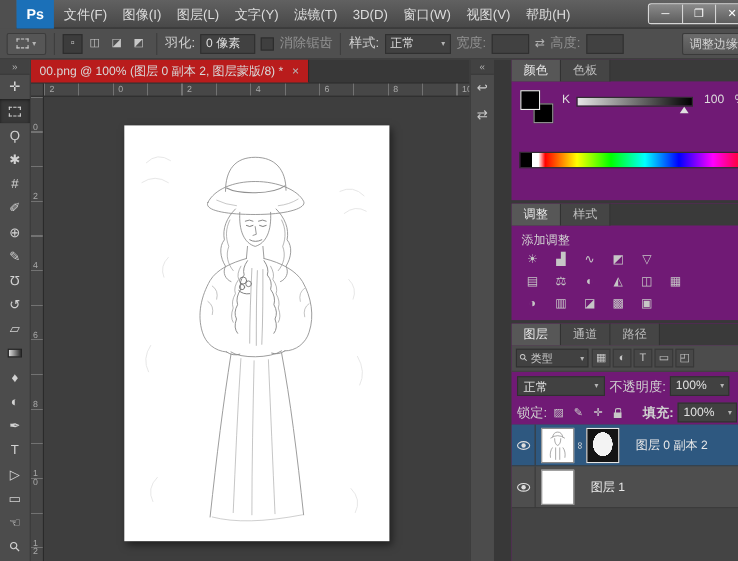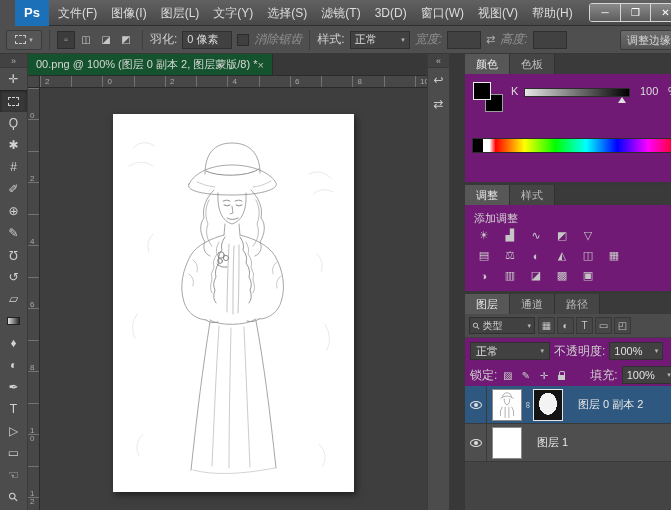--- a/index.html
+++ b/index.html
@@ -17,42 +17,42 @@
 
 
 .optionsbar{position:absolute;left:0;top:26px;width:671px;height:28px;background:#4f4f4f;border-bottom:1px solid #383838;display:flex;align-items:center;gap:5px;padding-left:6px;overflow:hidden;z-index:4;}
 .tool-preset{width:36px;height:20px;background:#565656;border:1px solid #3c3c3c;border-radius:2px;display:flex;align-items:center;justify-content:center;gap:3px;}
 .mini-dashed{width:11px;height:9px;border:1px dashed #c9c9c9;}
 .dd{font-size:7px;color:#b5b5b5;}
 .vsep{width:1px;height:20px;background:#3e3e3e;margin:0 2px;}
 .mode-btn{width:18px;height:18px;display:flex;align-items:center;justify-content:center;color:#c8c8c8;font-size:10px;border:1px solid transparent;}
 .mode-btn.active{background:#3c3c3c;border-color:#2c2c2c;}
 .opt-label{color:#cfcfcf;font-size:12px;white-space:nowrap;}
-.opt-label.disabled{color:#919191;font-style:italic;}
+.opt-label.disabled{color:#919191;}
 .opt-input{height:18px;background:#414141;border:1px solid #2f2f2f;color:#ddd;font-size:11px;display:flex;align-items:center;padding:0 4px;white-space:nowrap;}
 .opt-select{height:18px;background:#414141;border:1px solid #2f2f2f;color:#ddd;font-size:11px;display:flex;align-items:center;justify-content:space-between;padding:0 4px;}
 .checkbox{width:12px;height:12px;background:#3f3f3f;border:1px solid #2c2c2c;}
 .swap{color:#b0b0b0;font-size:11px;}
 .refine-btn{position:absolute;left:620px;top:4px;width:72px;height:20px;background:linear-gradient(#6c6c6c,#545454);border:1px solid #3a3a3a;border-radius:2px;color:#d5d5d5;font-size:11px;display:flex;align-items:center;justify-content:flex-start;padding-left:6px;white-space:nowrap;}
 
 
 .toolbox{position:absolute;left:0;top:54px;width:28px;height:456px;background:#4c4c4c;border-right:1px solid #3a3a3a;z-index:3;}
 .strip-head{height:14px;background:#424242;color:#b5b5b5;font-size:9px;text-align:center;line-height:14px;border-bottom:1px solid #3a3a3a;}
 .tool{width:27px;height:22px;display:flex;align-items:center;justify-content:center;color:#d2d2d2;font-size:12px;}
 .tool.active{background:#383838;box-shadow:inset 0 1px 3px rgba(0,0,0,.5);}
 .tglyph{line-height:1;}
 .flip{display:inline-block;transform:rotate(180deg);}
 .rot{display:inline-block;transform:rotate(-45deg);}
 .dashedbox{width:11px;height:9px;border:1px dashed #d2d2d2;}
 .gradbox{width:13px;height:8px;background:linear-gradient(90deg,#e0e0e0,#2a2a2a);border:1px solid #222;}
 
 
 .docarea{position:absolute;left:28px;top:54px;width:399px;height:456px;background:#3e3e3e;}
 .tabbar{position:absolute;left:0;top:0;width:399px;height:22px;background:#383838;border-bottom:1px solid #2b2b2b;display:flex;}
-.doc-tab{background:#14532d;color:#d8d8d8;font-size:11px;display:flex;align-items:center;padding:0 8px;border-right:1px solid #2b2b2b;white-space:nowrap;max-width:290px;overflow:hidden;}
+.doc-tab{background:#b91c1c;color:#d8d8d8;font-size:11px;display:flex;align-items:center;gap:8px;padding:0 8px;border-right:1px solid #2b2b2b;white-space:nowrap;max-width:290px;overflow:hidden;}
 .tab-close{color:#b8b8b8;font-size:11px;}
 .ruler-corner{position:absolute;left:0;top:22px;width:12px;height:12px;background:#474747;border-right:1px solid #2a2a2a;border-bottom:1px solid #2a2a2a;}
 .hruler{position:absolute;left:12px;top:22px;width:387px;height:12px;background:#474747;border-bottom:1px solid #2a2a2a;overflow:hidden;background-image:repeating-linear-gradient(90deg,rgba(150,150,150,.55) 0 1px,rgba(0,0,0,0) 1px 31.25px);}
 .rnum{position:absolute;top:1px;font-size:8px;color:#a8a8a8;}
 .vruler{position:absolute;left:0;top:34px;width:12px;height:422px;background:#474747;border-right:1px solid #2a2a2a;overflow:hidden;background-image:repeating-linear-gradient(180deg,rgba(150,150,150,.55) 0 1px,rgba(0,0,0,0) 1px 31.5px);}
 .vnum{position:absolute;left:2px;font-size:8px;color:#a8a8a8;line-height:8px;white-space:pre-line;}
 .canvas{position:absolute;left:12px;top:34px;width:387px;height:422px;background:#3e3e3e;}
 .artwork{position:absolute;left:73px;top:26px;width:241px;height:378px;background:#fff;box-shadow:2px 3px 7px rgba(0,0,0,.5);}
 .artwork svg{display:block;width:100%;height:100%;}
 
@@ -97,21 +97,21 @@
 .filter-toggle{margin-left:auto;width:11px;height:13px;background:linear-gradient(#f2f2f2,#b2b2b2);border:1px solid #333;border-radius:1px;}
 .blend-row{position:absolute;left:0;top:46px;width:100%;height:22px;display:flex;align-items:center;gap:4px;padding:0 5px;}
 .blend-select{width:80px;height:18px;background:#414141;border:1px solid #303030;display:flex;align-items:center;justify-content:space-between;padding:0 5px;font-size:11px;color:#e0e0e0;}
 .small-label{font-size:12px;color:#cfcfcf;white-space:nowrap;}
 .opacity-select{width:54px;height:18px;background:#414141;border:1px solid #303030;display:flex;align-items:center;justify-content:space-between;padding:0 4px;font-size:11px;color:#e0e0e0;}
 .lock-row{position:absolute;left:0;top:70px;width:100%;height:22px;display:flex;align-items:center;gap:4px;padding:0 5px;}
 .lock-icons{display:flex;gap:5px;align-items:center;}
 .lock-icon{width:13px;height:15px;display:flex;align-items:center;justify-content:center;font-size:10px;color:#c9c9c9;}
 .lockshape{width:7px;height:5px;background:#c8c8c8;position:relative;margin-top:4px;display:inline-block;}
 .lockshape::before{content:"";position:absolute;left:1px;top:-4px;width:4px;height:4px;border:1px solid #c8c8c8;border-bottom:none;border-radius:2px 2px 0 0;}
-.fill-gap{margin-left:18px;}
+.fill-gap{margin-left:12px;font-weight:bold;}
 .layer-list{position:absolute;left:0;top:92px;width:100%;height:124px;background:#444;}
 .layer-row{height:38px;display:flex;align-items:center;border-bottom:1px solid #3a3a3a;background:#4e4e4e;}
 .layer-row.selected{background:#2e5880;}
 .eye-col{width:22px;align-self:stretch;display:flex;align-items:center;justify-content:center;border-right:1px solid #3a3a3a;}
 .eye{width:12px;height:8px;border:1px solid #dedede;border-radius:50%;position:relative;}
 .eye::after{content:"";position:absolute;left:3px;top:1px;width:4px;height:4px;border-radius:50%;background:#dedede;}
 .thumb{width:30px;height:32px;margin-left:5px;border:1px solid #8a8a8a;background:#fff;flex:0 0 auto;overflow:hidden;}
 .mask-thumb{margin-left:0;border-color:#e6e6e6;background:radial-gradient(ellipse 9px 11px at 50% 46%,#f3f3f3 0 98%,rgba(0,0,0,0) 100%),#141414;}
 .photo-thumb{background:radial-gradient(circle 3px at 50% 30%,#eed6b4 0 90%,rgba(0,0,0,0) 100%),linear-gradient(155deg,#cdd883 0%,#a3b566 30%,#6f8c46 65%,#435f2e 100%);}
 .link-icon{width:11px;text-align:center;color:#e0e0e0;font-size:9px;transform:rotate(90deg);flex:0 0 auto;}
@@ -120,21 +120,20 @@
 </head>
 <body>
 
 <div class="menubar">
   <div class="ps-logo">Ps</div>
   <div class="menus">
       <span class="menu-item">文件(F)</span>
       <span class="menu-item">图像(I)</span>
       <span class="menu-item">图层(L)</span>
       <span class="menu-item">文字(Y)</span>
-      <span class="menu-item">选择(S)</span>
       <span class="menu-item">滤镜(T)</span>
       <span class="menu-item">3D(D)</span>
       <span class="menu-item">窗口(W)</span>
       <span class="menu-item">视图(V)</span>
       <span class="menu-item">帮助(H)</span>
     </div>
   <div class="win-controls">
     <div class="win-btn">─</div>
     <div class="win-btn">❐</div>
     <div class="win-btn">✕</div>

